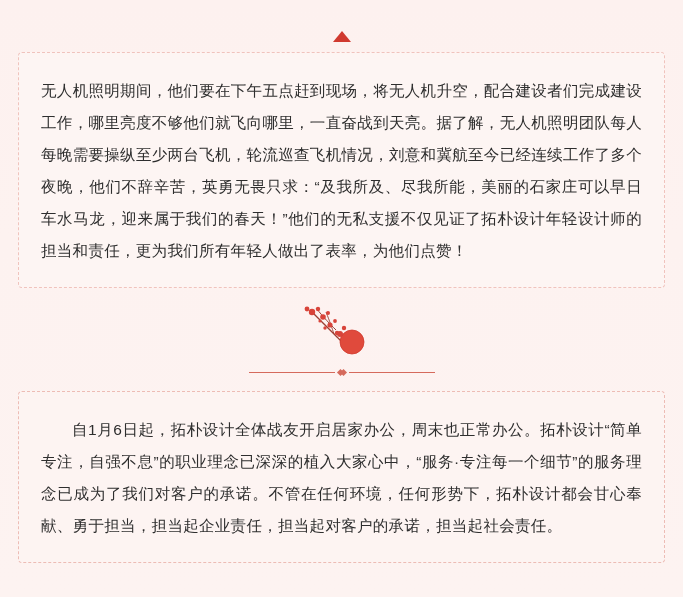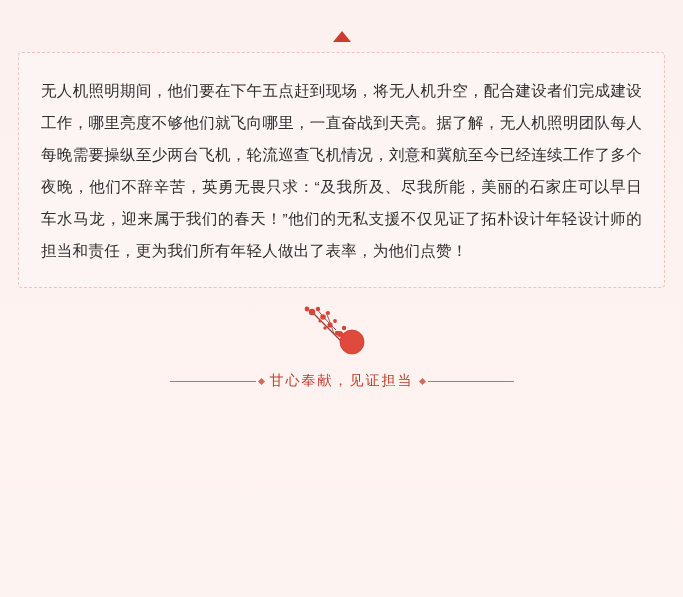--- a/index.html
+++ b/index.html
@@ -144,20 +144,22 @@
 
       <circle cx="70" cy="38" r="12" fill="#e04a3c"></circle>
       <circle cx="70" cy="38" r="12" fill="none" stroke="#cf3a2d" stroke-width="0.8"></circle>
       <circle cx="58" cy="30" r="3" fill="#d8443a"></circle>
       <circle cx="62" cy="24" r="2.2" fill="#d8443a"></circle>
     </svg>
   </div>
 
   <div class="divider">
     <span class="line left"></span>
-    <span class="dtitle">甘心奉献，见证担当</span>
     <span class="line right"></span>
   </div>
 
+  <div class="card second">
+    <p>自1月6日起，拓朴设计全体战友开启居家办公，周末也正常办公。拓朴设计“简单专注，自强不息”的职业理念已深深的植入大家心中，“服务·专注每一个细节”的服务理念已成为了我们对客户的承诺。不管在任何环境，任何形势下，拓朴设计都会甘心奉献、勇于担当，担当起企业责任，担当起对客户的承诺，担当起社会责任。</p>
+  </div>
 
   <div class="bottom-space"></div>
 
 </div>
 
 </body></html>

